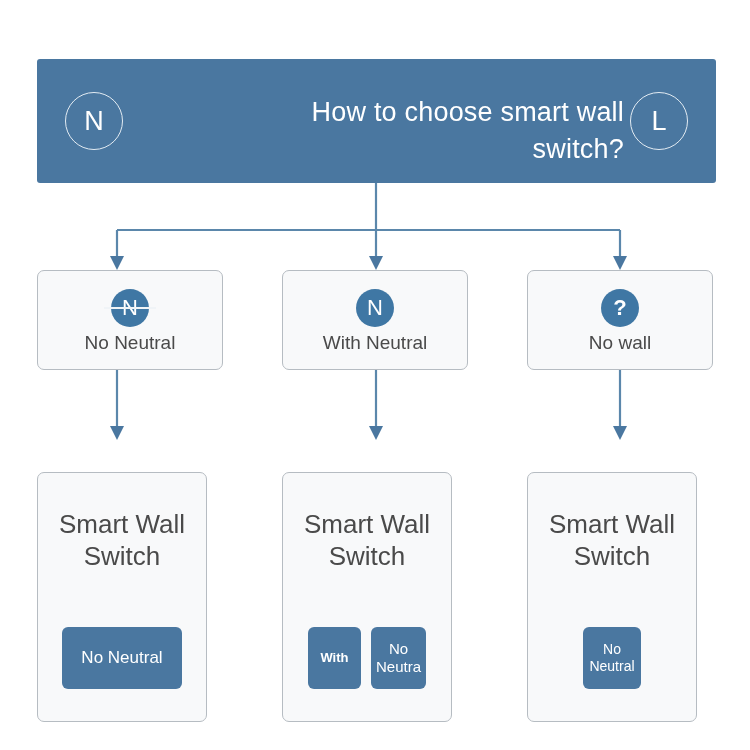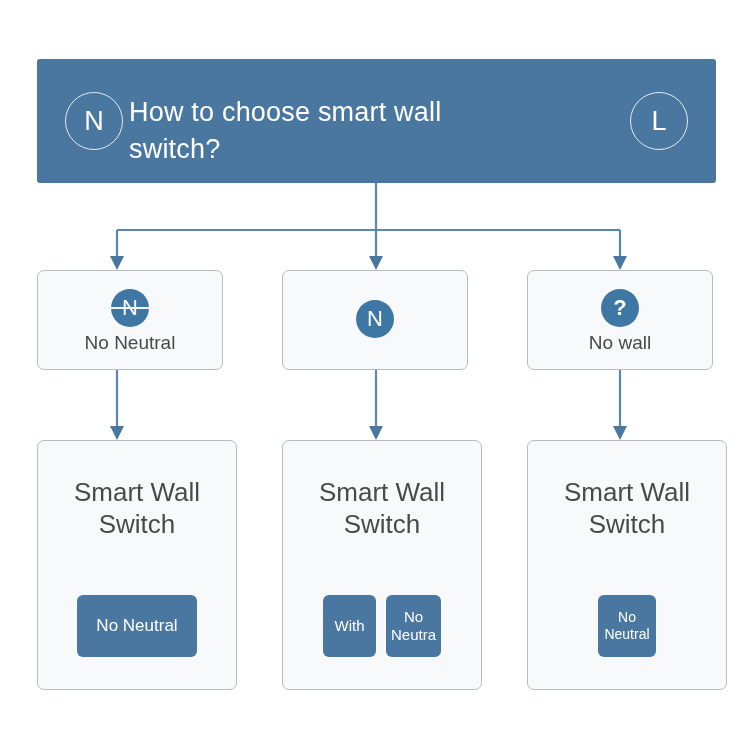--- a/index.html
+++ b/index.html
@@ -32,21 +32,21 @@
     background: #4a77a0;
     border-radius: 3px;
     display: flex;
     align-items: center;
     justify-content: space-between;
     box-sizing: border-box;
     padding: 0 28px;
   }
   .banner-title {
     flex: 1;
-    text-align: left;
+    text-align: right;
     color: #ffffff;
     font-size: 27px;
     line-height: 37px;
     letter-spacing: 0.2px;
     padding: 0 6px;
     white-space: pre-line;
     margin-top: 20px;
   }
   .ring {
     width: 56px;
@@ -113,29 +113,30 @@
   }
   .option-label {
     color: #4a4a4a;
     font-size: 19px;
     line-height: 22px;
   }
 
   
   .product-card {
     position: absolute;
-    width: 200px;
+    width: 170px;
     height: 250px;
     background: #f8f9fa;
     border: 1px solid #b6bcc2;
     border-radius: 7px;
     box-sizing: border-box;
     display: flex;
     flex-direction: column;
     align-items: center;
+    margin-top: 32px;
   }
   .product-card.col1 { left: 37px;  top: 440px; }
   .product-card.col2 { left: 282px; top: 440px; }
   .product-card.col3 { left: 527px; top: 440px; }
 
   .product-title {
     margin-top: 35px;
     color: #4a4a4a;
     font-size: 26px;
     line-height: 32px;
@@ -157,21 +158,21 @@
     border-radius: 6px;
     color: #ffffff;
     display: flex;
     align-items: center;
     justify-content: center;
     text-align: center;
     white-space: pre-line;
     box-sizing: border-box;
   }
   .gang.wide  { width: 120px; height: 62px; font-size: 17px; line-height: 20px; }
-  .gang.sq    { width: 53px;  height: 62px; font-size: 15px; line-height: 18px; }
+  .gang.sq    { width: 53px;  height: 62px; font-size: 13px; line-height: 18px; font-weight: bold; }
   .gang.sq2   { width: 55px;  height: 62px; font-size: 15px; line-height: 18px; }
   .gang.small { width: 58px;  height: 62px; font-size: 14px; line-height: 17px; }
 </style>
 </head>
 <body>
 
 <div id="flow">
 
   <svg class="connectors" viewBox="0 0 750 750" width="750" height="750">
     <g stroke="#5b87ab" stroke-width="2.2" fill="none">
@@ -214,20 +215,21 @@
       <span>N</span>
       <span class="strike"></span>
     </div>
     <div class="option-label">No Neutral</div>
   </div>
 
   <div class="option-box col2">
     <div class="badge">
       <span>N</span>
     </div>
+    <div class="option-label">With Neutral</div>
   </div>
 
   <div class="option-box col3">
     <div class="badge q">
       <span>?</span>
     </div>
     <div class="option-label">No wall</div>
   </div>
 
   <div class="product-card col1">

